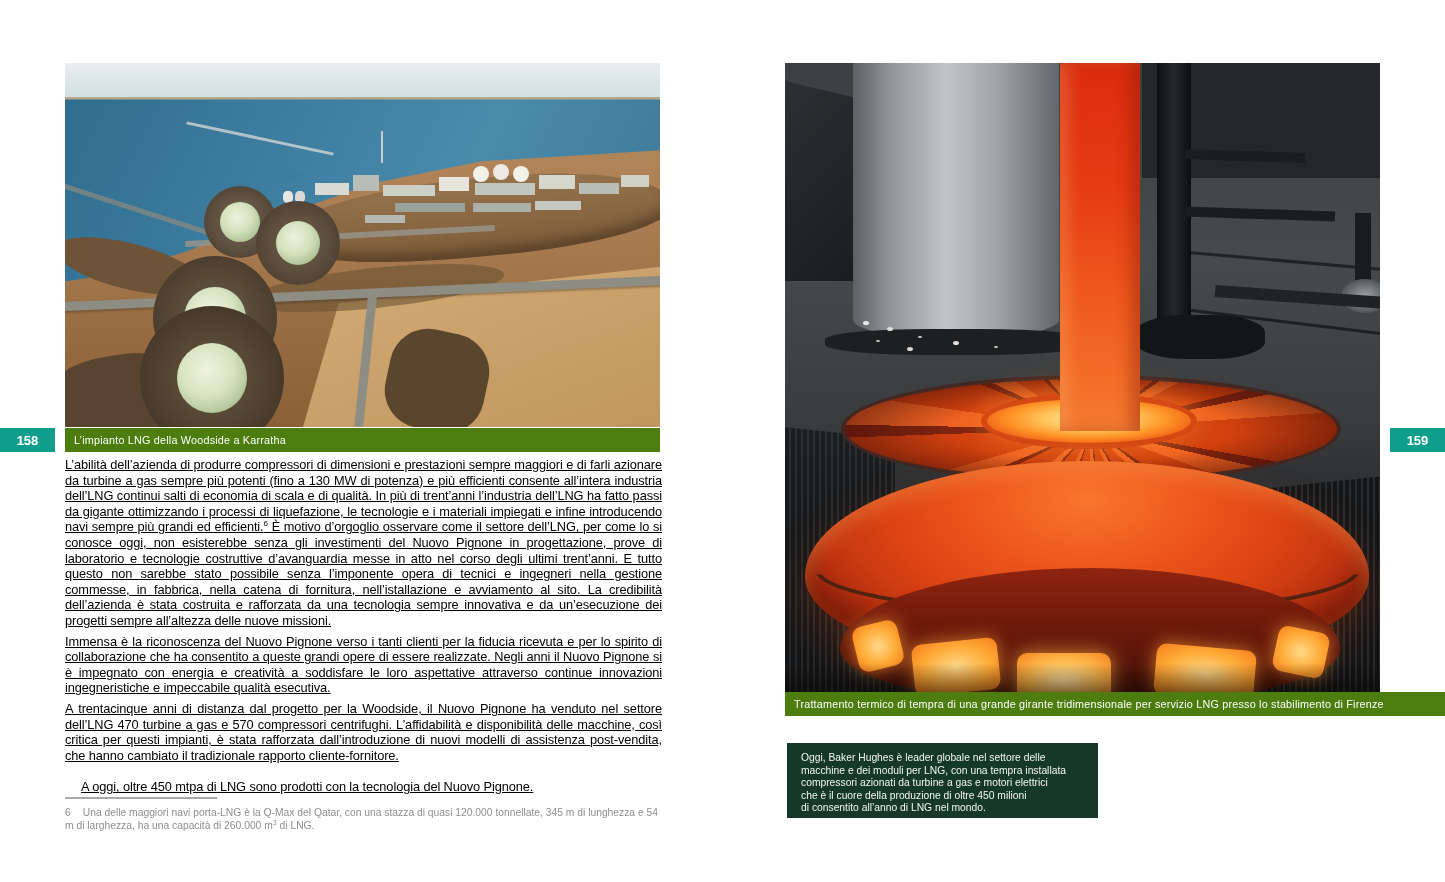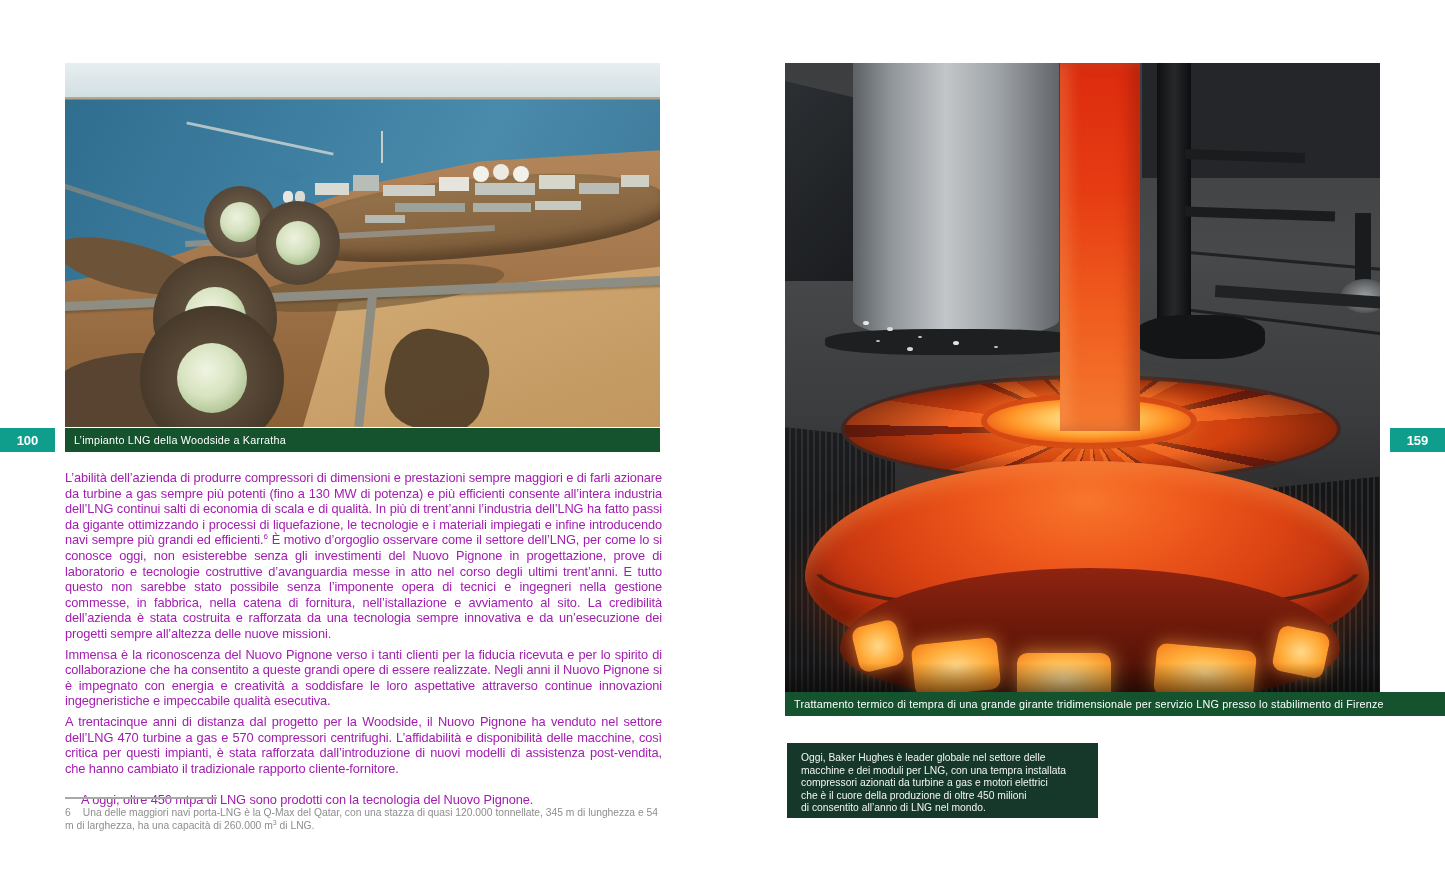--- a/index.html
+++ b/index.html
@@ -1,27 +1,27 @@
 <!DOCTYPE html>
 <html><head>
 <meta charset="utf-8">
 <style>
   html,body{margin:0;padding:0;background:#ffffff;}
   .spread{position:relative;width:1445px;height:882px;background:#ffffff;overflow:hidden;
           font-family:"Liberation Sans", sans-serif;}
   .abs{position:absolute;}
   figure{margin:0;padding:0;position:absolute;overflow:hidden;}
-  .caption-bar{position:absolute;height:24px;background:#14532d;color:#ffffff;
+  .caption-bar{position:absolute;height:24px;background:#4d7c0f;color:#ffffff;
                display:flex;align-items:center;padding-left:9px;box-sizing:border-box;
                font-size:10.8px;letter-spacing:.2px;}
   .page-badge{position:absolute;width:55px;height:24px;background:#0f9e8c;color:#ffffff;
               display:flex;align-items:center;justify-content:center;
               font-size:13px;font-weight:bold;}
-  .body-text{position:absolute;left:65px;top:470px;width:597px;color:#a21caf;
-             font-size:12.8px;line-height:15.6px;text-align:justify;letter-spacing:-0.1px;}
+  .body-text{position:absolute;left:65px;top:457px;width:597px;color:#000000;
+             font-size:12.8px;line-height:15.6px;text-align:justify;letter-spacing:-0.1px;text-decoration:underline;}
   .body-text p{margin:0 0 5px 0;}
   .body-text p:last-child{margin:16px;}
   .body-text sup{font-size:8px;line-height:0;}
   .footnote{position:absolute;left:65px;top:797px;width:600px;color:#8e8e8e;
             font-size:10.3px;line-height:13px;}
   .footnote-rule{width:152px;border-top:2px solid #a9a9a9;margin-bottom:7px;}
   .footnote p{margin:0;}
   .fn-marker{margin-right:12px;}
   .footnote sup{font-size:7px;line-height:0;}
   .green-box{position:absolute;left:787px;top:743px;width:311px;height:75px;
@@ -87,21 +87,21 @@
     <div class="abs" style="left:119px;top:224px;width:62px;height:62px;border-radius:50%;background:radial-gradient(circle at 42% 38%,#f0f4e1 0%,#d7e3c0 45%,#abc091 80%,#92a97a 100%);"></div>
     <div class="abs" style="left:75px;top:243px;width:144px;height:144px;border-radius:50%;background:radial-gradient(circle,#6a5a45 0%,#4f4030 55%,#3a2e21 100%);"></div>
     <div class="abs" style="left:112px;top:280px;width:70px;height:70px;border-radius:50%;background:radial-gradient(circle at 42% 38%,#f0f4e1 0%,#d7e3c0 45%,#abc091 80%,#92a97a 100%);"></div>
   </figure>
 
   <div class="caption-bar" style="left:65px;top:428px;width:595px;">
     <span>L’impianto LNG della Woodside a Karratha</span>
   </div>
 
   <div class="page-badge" style="left:0;top:428px;">
-    <span>100</span>
+    <span>158</span>
   </div>
 
   <div class="body-text">
     <p><span>L’abilità dell’azienda di produrre compressori di dimensioni e prestazioni sempre maggiori e di farli azionare da turbine a gas sempre più potenti (fino a 130 MW di potenza) e più efficienti consente all’intera industria dell’LNG continui salti di economia di scala e di qualità. In più di trent’anni l’industria dell’LNG ha fatto passi da gigante ottimizzando i processi di liquefazione, le tecnologie e i materiali impiegati e infine introducendo navi sempre più grandi ed efficienti.</span><sup>6</sup><span> È motivo d’orgoglio osservare come il settore dell’LNG, per come lo si conosce oggi, non esisterebbe senza gli investimenti del Nuovo Pignone in progettazione, prove di laboratorio e tecnologie costruttive d’avanguardia messe in atto nel corso degli ultimi trent’anni. E tutto questo non sarebbe stato possibile senza l’imponente opera di tecnici e ingegneri nella gestione commesse, in fabbrica, nella catena di fornitura, nell’istallazione e avviamento al sito. La credibilità dell’azienda è stata costruita e rafforzata da una tecnologia sempre innovativa e da un’esecuzione dei progetti sempre all’altezza delle nuove missioni.</span></p>
     <p>Immensa è la riconoscenza del Nuovo Pignone verso i tanti clienti per la fiducia ricevuta e per lo spirito di collaborazione che ha consentito a queste grandi opere di essere realizzate. Negli anni il Nuovo Pignone si è impegnato con energia e creatività a soddisfare le loro aspettative attraverso continue innovazioni ingegneristiche e impeccabile qualità esecutiva.</p>
     <p>A trentacinque anni di distanza dal progetto per la Woodside, il Nuovo Pignone ha venduto nel settore dell’LNG 470 turbine a gas e 570 compressori centrifughi. L’affidabilità e disponibilità delle macchine, così critica per questi impianti, è stata rafforzata dall’introduzione di nuovi modelli di assistenza post-vendita, che hanno cambiato il tradizionale rapporto cliente-fornitore.</p>
     <p>A oggi, oltre 450 mtpa di LNG sono prodotti con la tecnologia del Nuovo Pignone.</p>
   </div>
 
   <div class="footnote">

